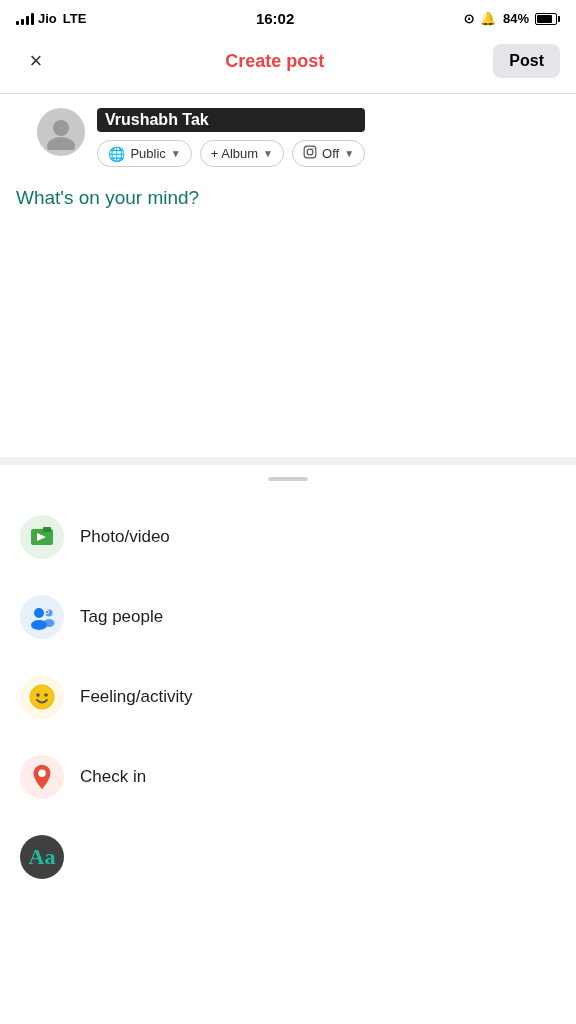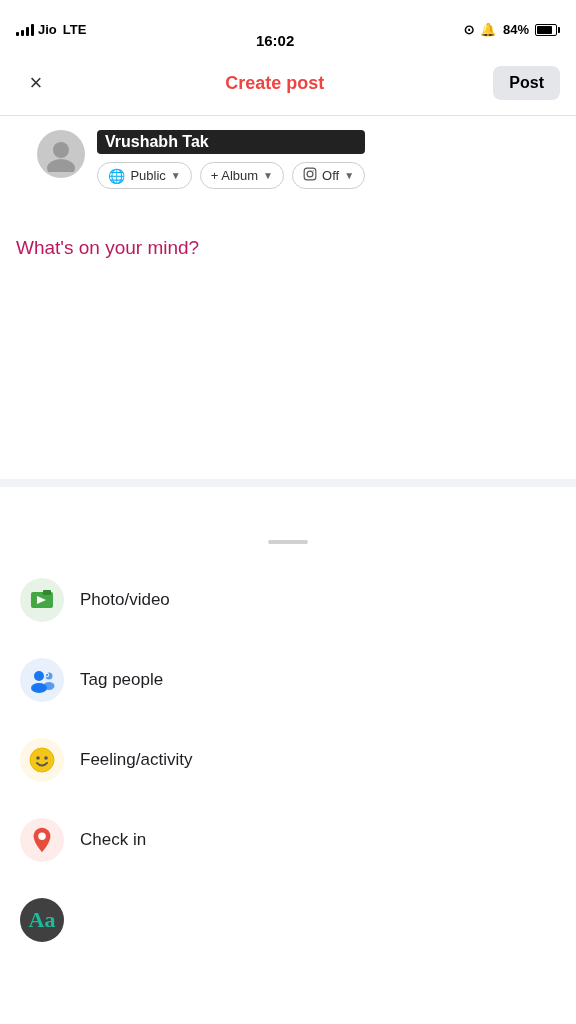--- a/index.html
+++ b/index.html
@@ -135,36 +135,34 @@
     .control-pill .pill-icon { font-size: 14px; }
     .control-pill .chevron { font-size: 10px; color: #666; }
 
     
     .compose-area {
       padding: 10px 16px;
       min-height: 280px;
     }
     .compose-placeholder {
       font-size: 19px;
-      color: #be185d;
-      margin-top: 28px;
+      color: #0f766e;
     }
 
     
     .divider-area {
       height: 8px;
       background: #f0f2f5;
     }
 
     
     .bottom-sheet {
       background: #fff;
       border-radius: 16px 16px 0 0;
       padding: 12px 0 0;
-      margin-top: 41px;
     }
     .sheet-handle {
       width: 40px;
       height: 4px;
       background: #d0d0d0;
       border-radius: 2px;
       margin: 0 auto 16px;
     }
     .action-item {
       display: flex;
@@ -223,21 +221,21 @@
   <div class="status-left">
     <div class="signal-bars">
       <span style="height:4px"></span>
       <span style="height:6px"></span>
       <span style="height:9px"></span>
       <span style="height:12px"></span>
     </div>
     <span class="carrier-text">Jio</span>
     <span class="lte-text">LTE</span>
   </div>
-  <div style="font-size:15px;font-weight:600;margin-top:22px;">16:02</div>
+  <div style="font-size:15px;font-weight:600;">16:02</div>
   <div class="status-right">
 
     <span style="font-size:13px;">⊙</span>
 
     <span style="font-size:13px;">🔔</span>
     <span style="font-size:13px;font-weight:600;">84%</span>
     <div class="battery-icon">
       <div class="battery-body">
         <div class="battery-fill"></div>
       </div>

